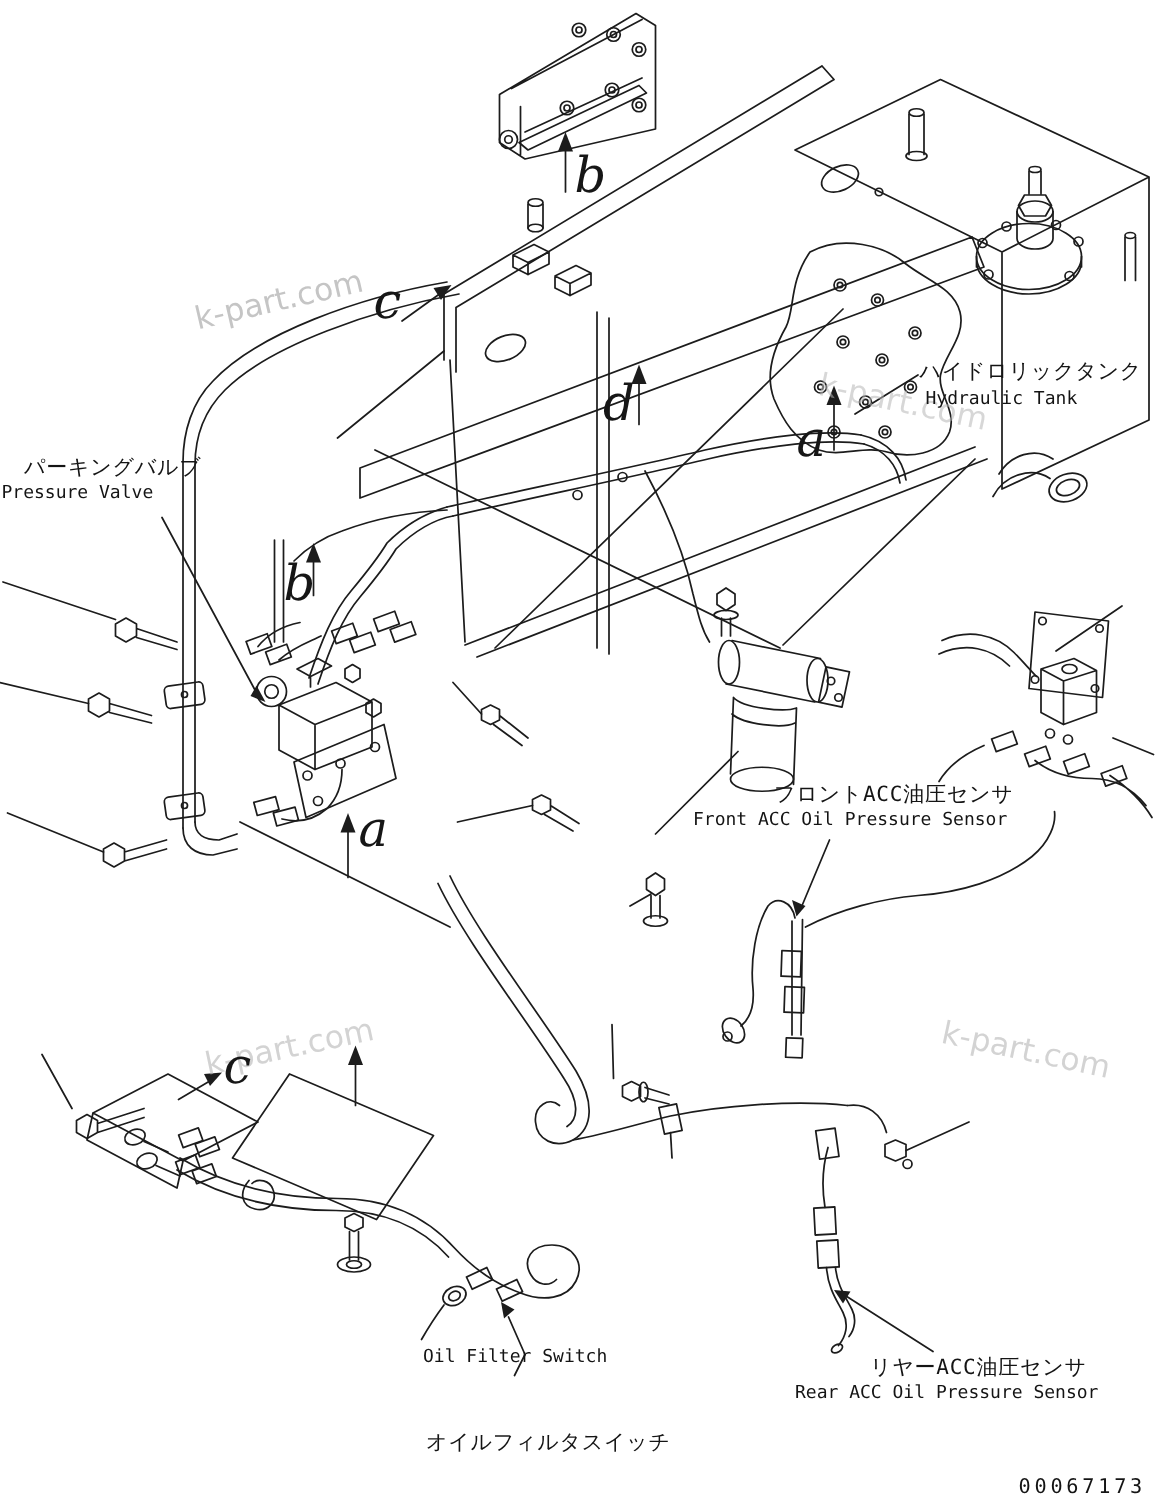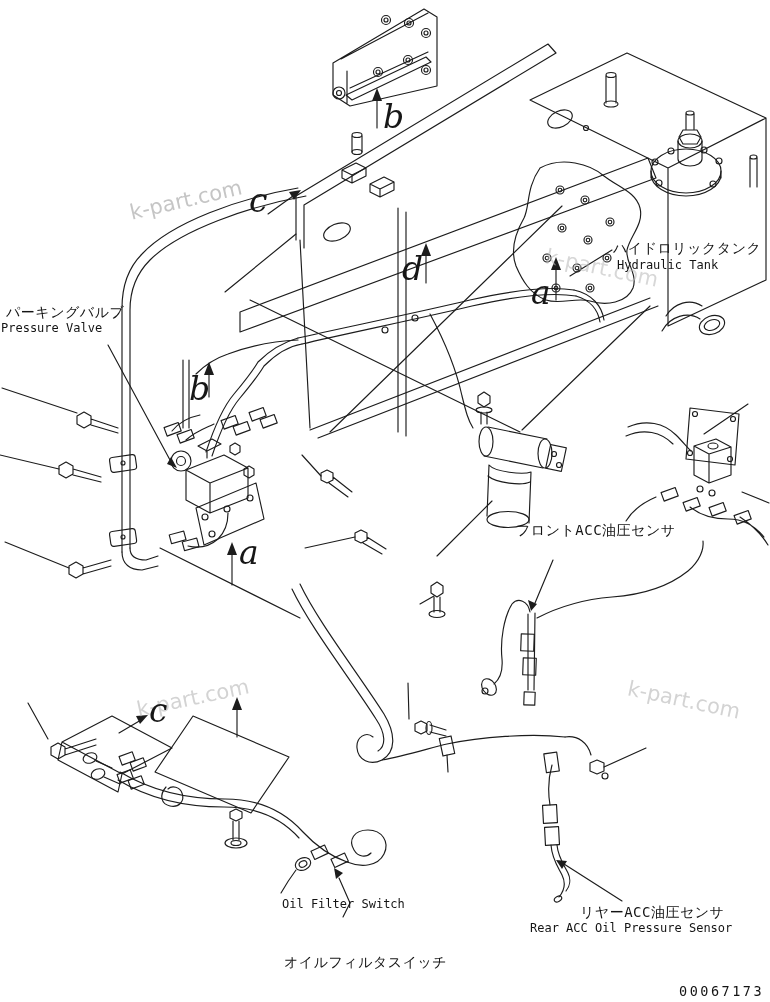--- a/index.html
+++ b/index.html
@@ -282,25 +282,26 @@
       <polygon class="fillhead" points="556,860 567,861 562,869"></polygon>
       <polygon class="fillhead" points="334,868 336,879 343,873"></polygon>
     </g>
   </svg>
 
   <span class="wm" style="left:186px;top:200px;--r:-13deg">k-part.com</span>
   <span class="wm" style="left:602px;top:268px;--r:12deg;opacity:.55">k-part.com</span>
   <span class="wm" style="left:193px;top:698px;--r:-12deg;opacity:.6">k-part.com</span>
   <span class="wm" style="left:684px;top:700px;--r:12deg;opacity:.6">k-part.com</span>
 
-  <span class="label jp" style="left:6px;top:305px">パーキングバルブ</span>
+  <span class="label jp" style="left:16px;top:305px">パーキングバルブ</span>
   <span class="label en" style="left:1px;top:322px">Pressure Valve</span>
   <span class="label jp" style="left:613px;top:241px">ハイドロリックタンク</span>
   <span class="label en" style="left:617px;top:259px">Hydraulic Tank</span>
   <span class="label jp" style="left:516px;top:523px">フロントACC油圧センサ</span>
+  <span class="label en" style="left:462px;top:540px">Front ACC Oil Pressure Sensor</span>
   <span class="label jp" style="left:580px;top:905px">リヤーACC油圧センサ</span>
   <span class="label en" style="left:530px;top:922px">Rear ACC Oil Pressure Sensor</span>
   <span class="label jp" style="left:284px;top:955px">オイルフィルタスイッチ</span>
   <span class="label en" style="left:282px;top:898px">Oil Filter Switch</span>
 
   <span class="letter" style="left:383px;top:100px">b</span>
   <span class="letter" style="left:249px;top:184px">c</span>
   <span class="letter" style="left:402px;top:252px">d</span>
   <span class="letter" style="left:531px;top:276px">a</span>
   <span class="letter" style="left:189px;top:372px">b</span>

